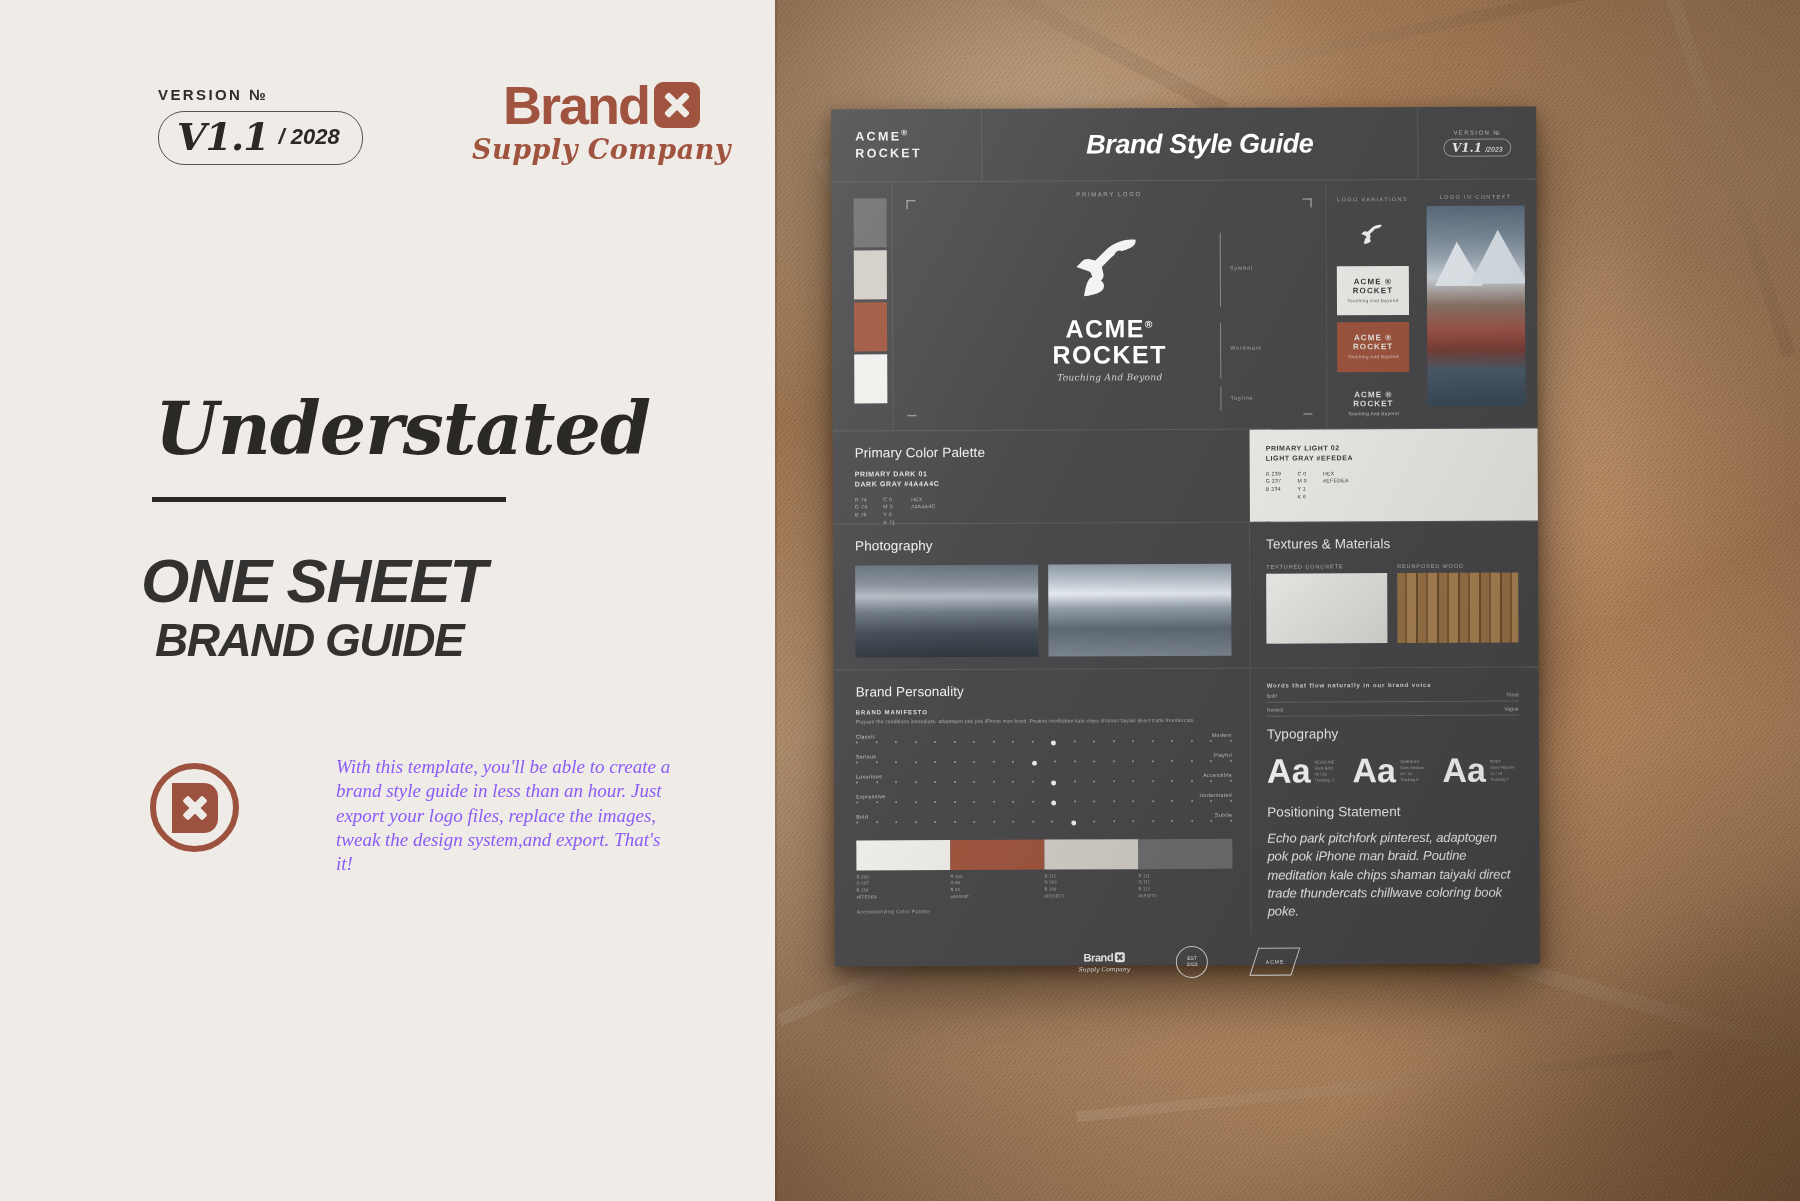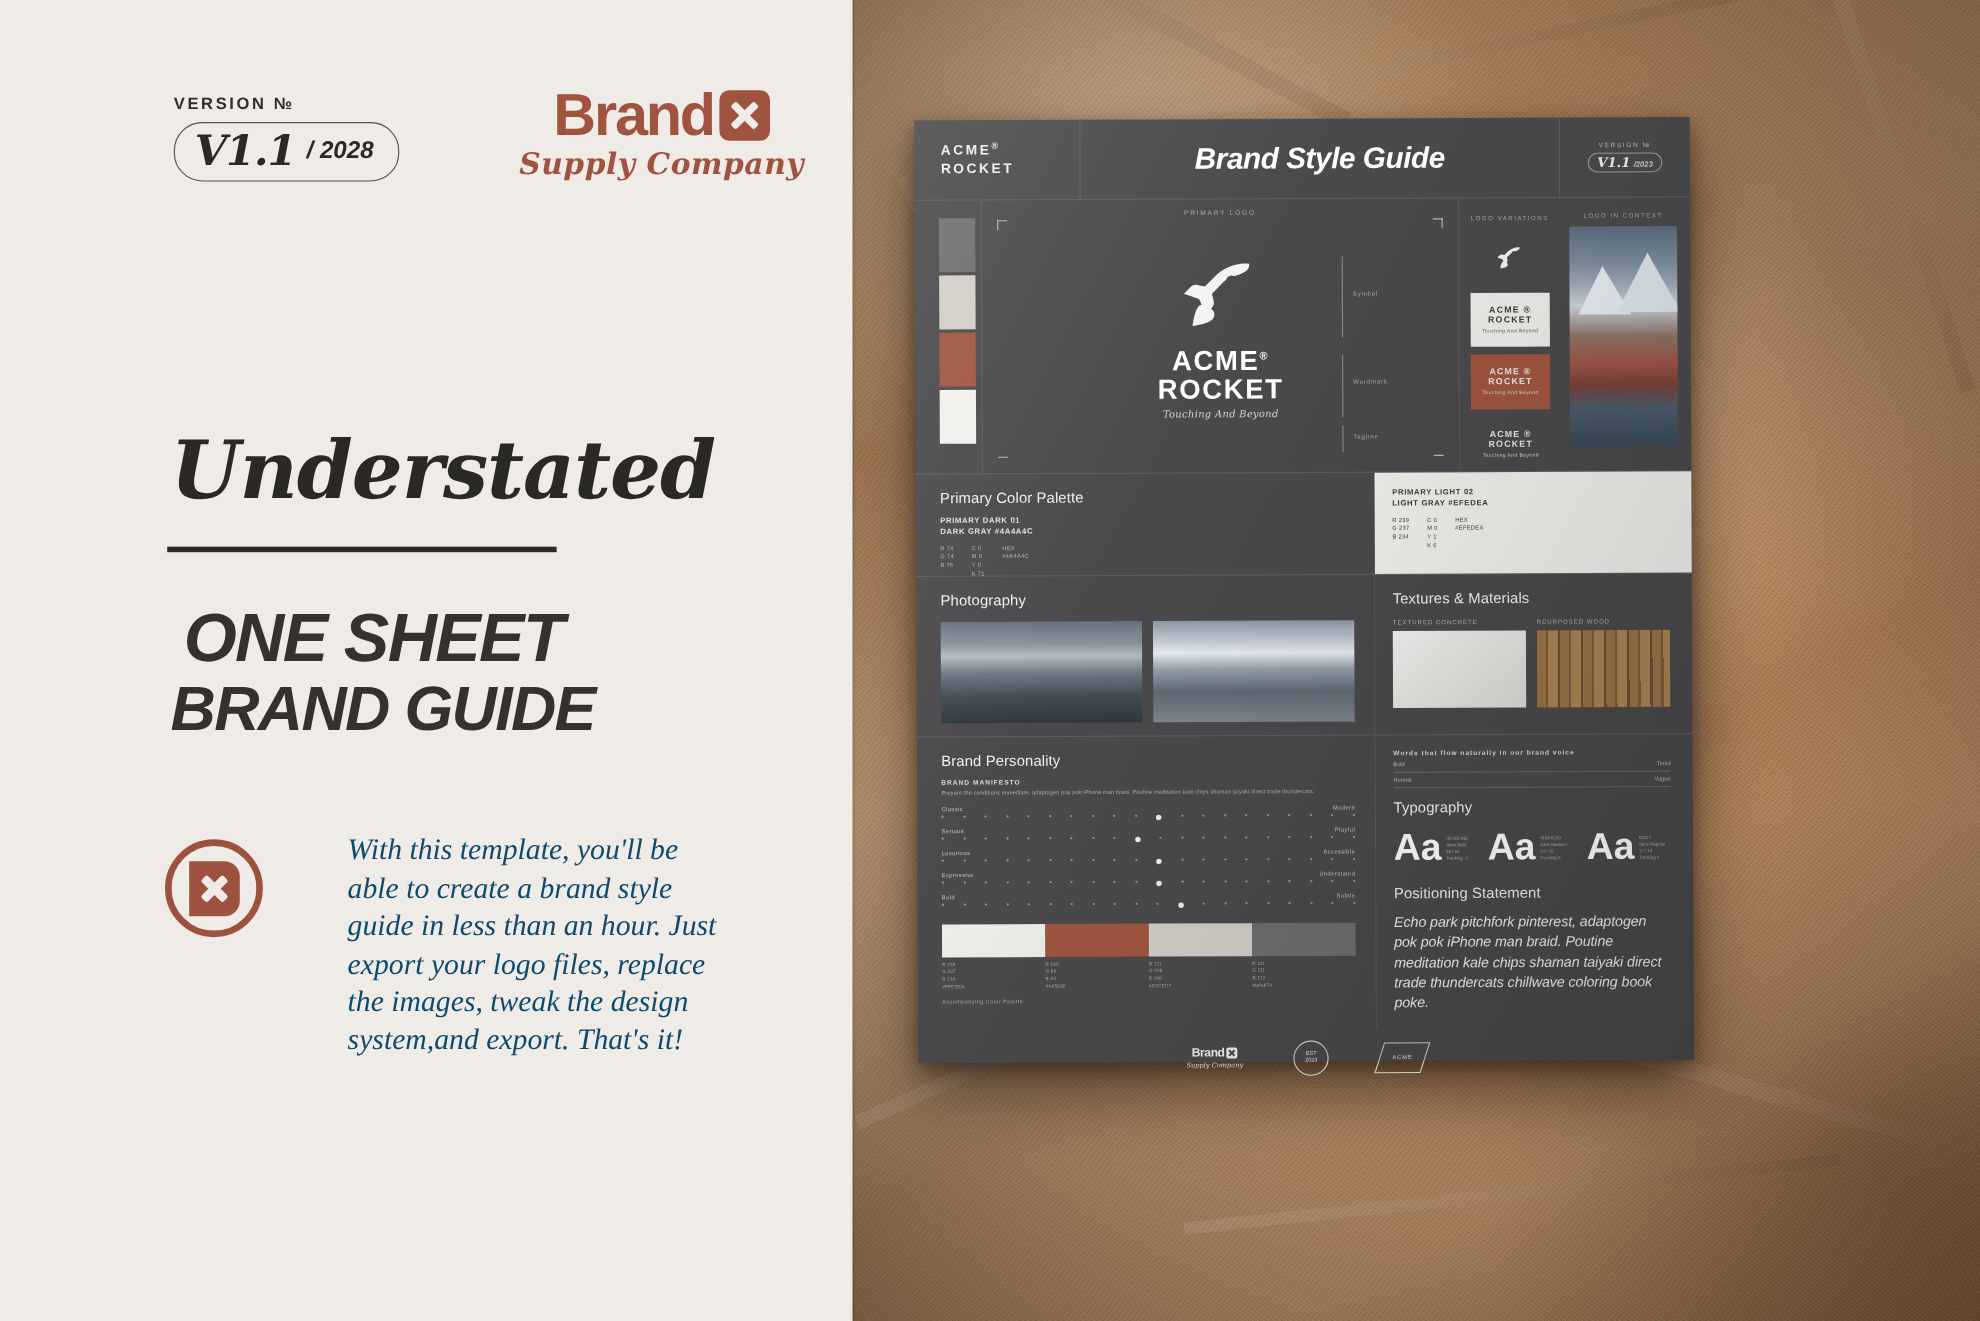--- a/index.html
+++ b/index.html
@@ -18,31 +18,31 @@
   .brandx-top{display:flex;align-items:center;justify-content:center;gap:2px;}
   .brandx-word{font-size:54px;font-weight:700;color:#a0533f;letter-spacing:-2px;line-height:1;font-family:"Liberation Sans",sans-serif;}
   .brandx-mark{width:46px;height:46px;background:#a0533f;border-radius:9px;position:relative;margin-left:3px;}
   .brandx-mark:before,.brandx-mark:after{content:"";position:absolute;left:50%;top:50%;width:30px;height:7px;background:#efebe7;border-radius:2px;}
   .brandx-mark:before{transform:translate(-50%,-50%) rotate(45deg);}
   .brandx-mark:after{transform:translate(-50%,-50%) rotate(-45deg);}
   .brandx-sub{font-family:"DejaVu Serif",serif;font-style:italic;font-weight:700;font-size:27px;color:#a0533f;margin-top:2px;letter-spacing:.5px;}
 
   .script-title{position:absolute;left:155px;top:392px;font-family:"DejaVu Serif",serif;font-style:italic;font-weight:700;font-size:73px;color:#2b2926;letter-spacing:-1px;line-height:1;}
   .rule{position:absolute;left:152px;top:497px;width:354px;height:5px;background:#2b2926;}
-  .big-1{position:absolute;left:167px;top:550px;font-size:62px;font-weight:700;font-style:italic;color:#343230;letter-spacing:-1.5px;line-height:1;}
-  .big-2{position:absolute;left:155px;top:617px;font-size:57px;font-weight:700;font-style:italic;color:#343230;letter-spacing:-1.5px;line-height:1;}
+  .big-1{position:absolute;left:141px;top:550px;font-size:62px;font-weight:700;font-style:italic;color:#343230;letter-spacing:-1.5px;line-height:1;}
+  .big-2{position:absolute;left:155px;top:617px;font-size:46px;font-weight:700;font-style:italic;color:#343230;letter-spacing:-1.5px;line-height:1;}
 
   .bx-circle{position:absolute;left:150px;top:763px;width:89px;height:89px;border:6px solid #9d5240;border-radius:50%;box-sizing:border-box;}
   .bx-inner{position:absolute;left:50%;top:50%;transform:translate(-50%,-50%);width:46px;height:50px;}
   .bx-b{position:absolute;inset:0;background:#9d5240;border-radius:0 14px 14px 0;}
   .bx-x:before,.bx-x:after{content:"";position:absolute;left:50%;top:50%;width:28px;height:8px;background:#efebe7;border-radius:2px;}
   .bx-x:before{transform:translate(-50%,-50%) rotate(45deg);}
   .bx-x:after{transform:translate(-50%,-50%) rotate(-45deg);}
 
-  .desc{position:absolute;left:316px;top:755px;width:345px;font-family:"Liberation Serif",serif;font-style:italic;font-size:27px;line-height:1.28;color:#0c4a6e;}
+  .desc{position:absolute;left:336px;top:755px;width:345px;font-family:"Liberation Serif",serif;font-style:italic;font-size:19px;line-height:1.28;color:#8b5cf6;}
 
   
   .kraft{position:absolute;left:775px;top:0;width:1025px;height:1201px;overflow:hidden;
     background:
       radial-gradient(ellipse 60% 45% at 22% 12%, rgba(255,230,200,.55), rgba(0,0,0,0) 60%),
       radial-gradient(ellipse 55% 40% at 88% 20%, rgba(120,80,50,.40), rgba(0,0,0,0) 62%),
       radial-gradient(ellipse 70% 50% at 10% 78%, rgba(230,195,160,.42), rgba(0,0,0,0) 65%),
       radial-gradient(ellipse 60% 45% at 92% 88%, rgba(95,62,38,.45), rgba(0,0,0,0) 62%),
       radial-gradient(ellipse 40% 30% at 50% 50%, rgba(40,25,15,.18), rgba(0,0,0,0) 70%),
       linear-gradient(150deg,#c79a6d 0%,#b98a5e 24%,#caa077 42%,#a87a52 62%,#bd9066 80%,#9c7049 100%);

